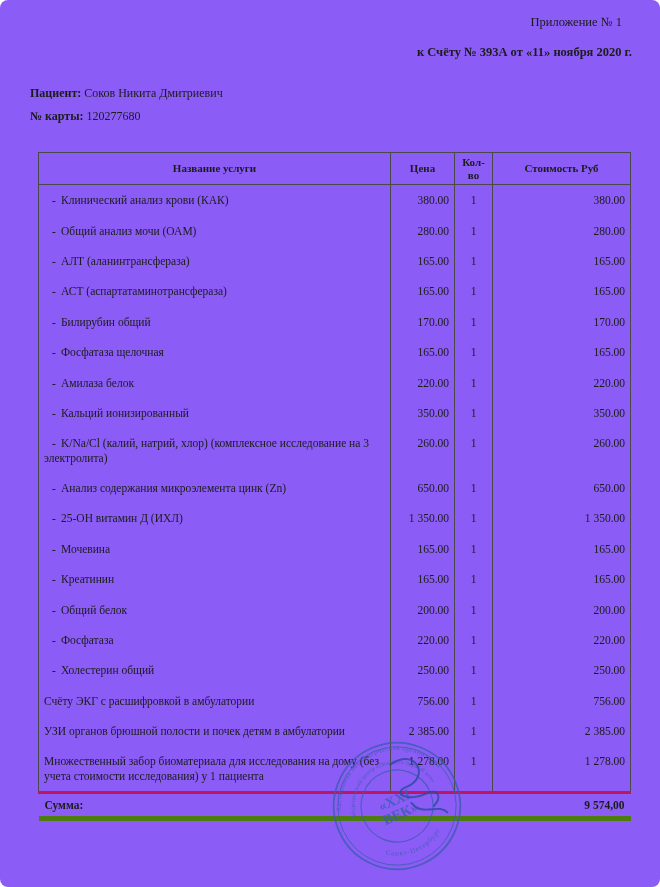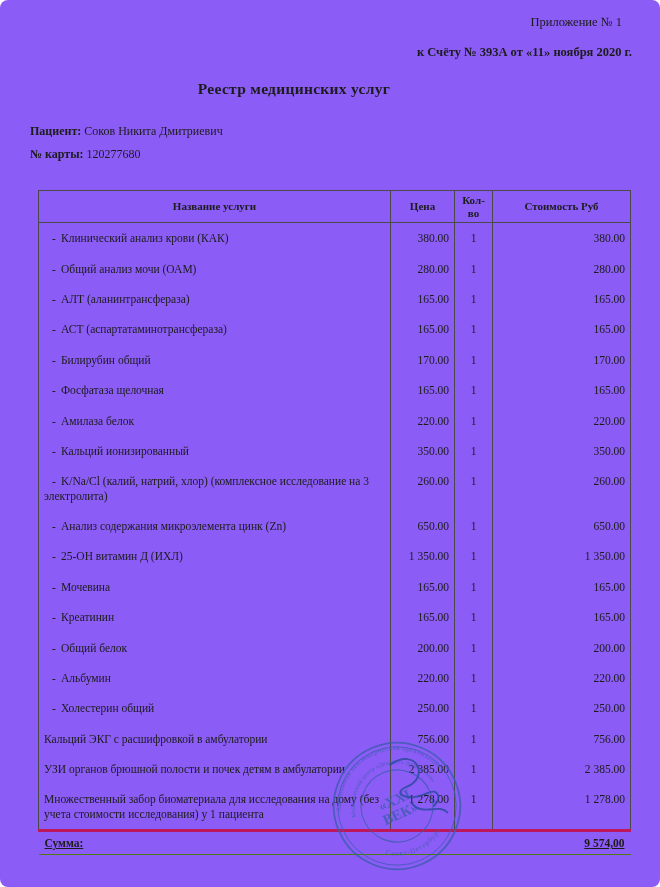--- a/index.html
+++ b/index.html
@@ -72,24 +72,23 @@
   table.services tbody tr:last-child td { border-bottom: 3px solid #be185d; }
 
   td.cell-name { padding-left: 6px; }
   .dash { display: inline-block; width: 9px; margin-left: 8px; }
   td.cell-price { text-align: right; padding-right: 8px; white-space: nowrap; }
   td.cell-qty   { text-align: center; }
   td.cell-cost  { text-align: right; padding-right: 10px; white-space: nowrap; }
 
   table.services tfoot td {
     border-top: 1px solid #4a4a4a;
-    border-bottom: 1px solid #4d7c0f;
+    border-bottom: 5px solid #4d7c0f;
     font-weight: bold;
     padding: 5px 6px;
-    text-decoration: underline;
   }
   td.total-label { padding-left: 8px; }
   td.total-value { text-align: right; padding-right: 10px; }
 
   .stamp-wrap {
     position: absolute;
     left: 316px;
     top: 726px;
     width: 162px;
     height: 160px;
@@ -101,21 +100,20 @@
   .stamp .sig { fill: none; stroke: var(--stamp-sig-color, #2a4aa0); stroke-width: 2.4; stroke-linecap: round; }
 </style>
 </head>
 <body>
 
 <div class="page">
 
   <div class="appendix-line">Приложение № 1</div>
   <div class="invoice-line">к Счёту № 393А от «11» ноября 2020 г.</div>
 
-  <div class="doc-title">Реестр медицинских услуг</div>
 
   <div class="meta meta-patient">
     <b>Пациент:</b>
     <span>Соков Никита Дмитриевич</span>
   </div>
   <div class="meta meta-card">
     <b>№ карты:</b>
     <span>120277680</span>
   </div>
 
@@ -227,35 +225,35 @@
     </tr>
 
     <tr>
       <td class="cell-name"><span class="dash">-</span><span>Общий белок</span></td>
       <td class="cell-price">200.00</td>
       <td class="cell-qty">1</td>
       <td class="cell-cost">200.00</td>
     </tr>
 
     <tr>
-      <td class="cell-name"><span class="dash">-</span><span>Альбумин</span></td>
+      <td class="cell-name"><span class="dash">-</span><span>Фосфатаза</span></td>
       <td class="cell-price">220.00</td>
       <td class="cell-qty">1</td>
       <td class="cell-cost">220.00</td>
     </tr>
 
     <tr>
       <td class="cell-name"><span class="dash">-</span><span>Холестерин общий</span></td>
       <td class="cell-price">250.00</td>
       <td class="cell-qty">1</td>
       <td class="cell-cost">250.00</td>
     </tr>
 
     <tr>
-      <td class="cell-name"><span>Кальций ЭКГ с расшифровкой в амбулатории</span></td>
+      <td class="cell-name"><span>Счёту ЭКГ с расшифровкой в амбулатории</span></td>
       <td class="cell-price">756.00</td>
       <td class="cell-qty">1</td>
       <td class="cell-cost">756.00</td>
     </tr>
 
     <tr>
       <td class="cell-name"><span>УЗИ органов брюшной полости и почек детям в амбулатории</span></td>
       <td class="cell-price">2 385.00</td>
       <td class="cell-qty">1</td>
       <td class="cell-cost">2 385.00</td>

